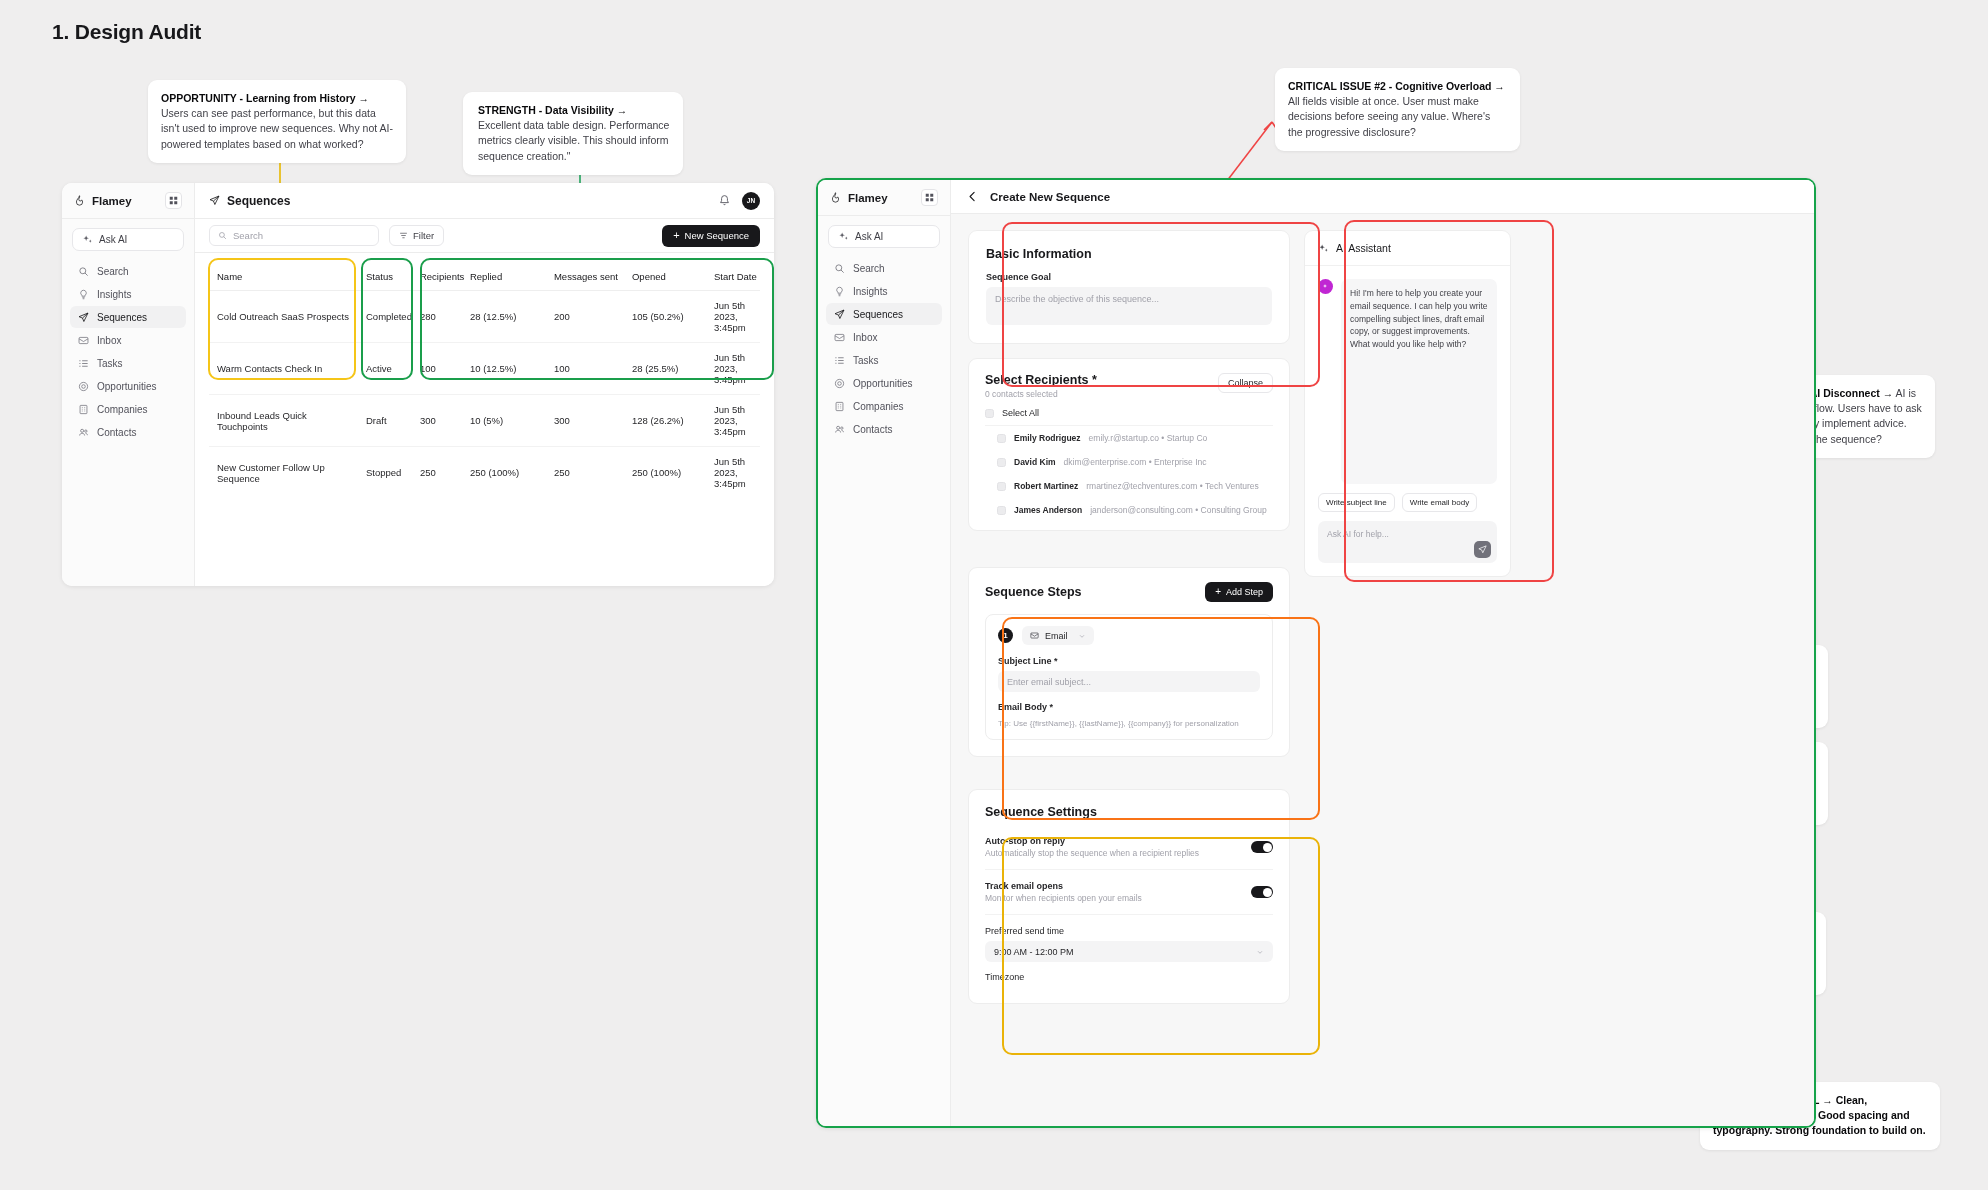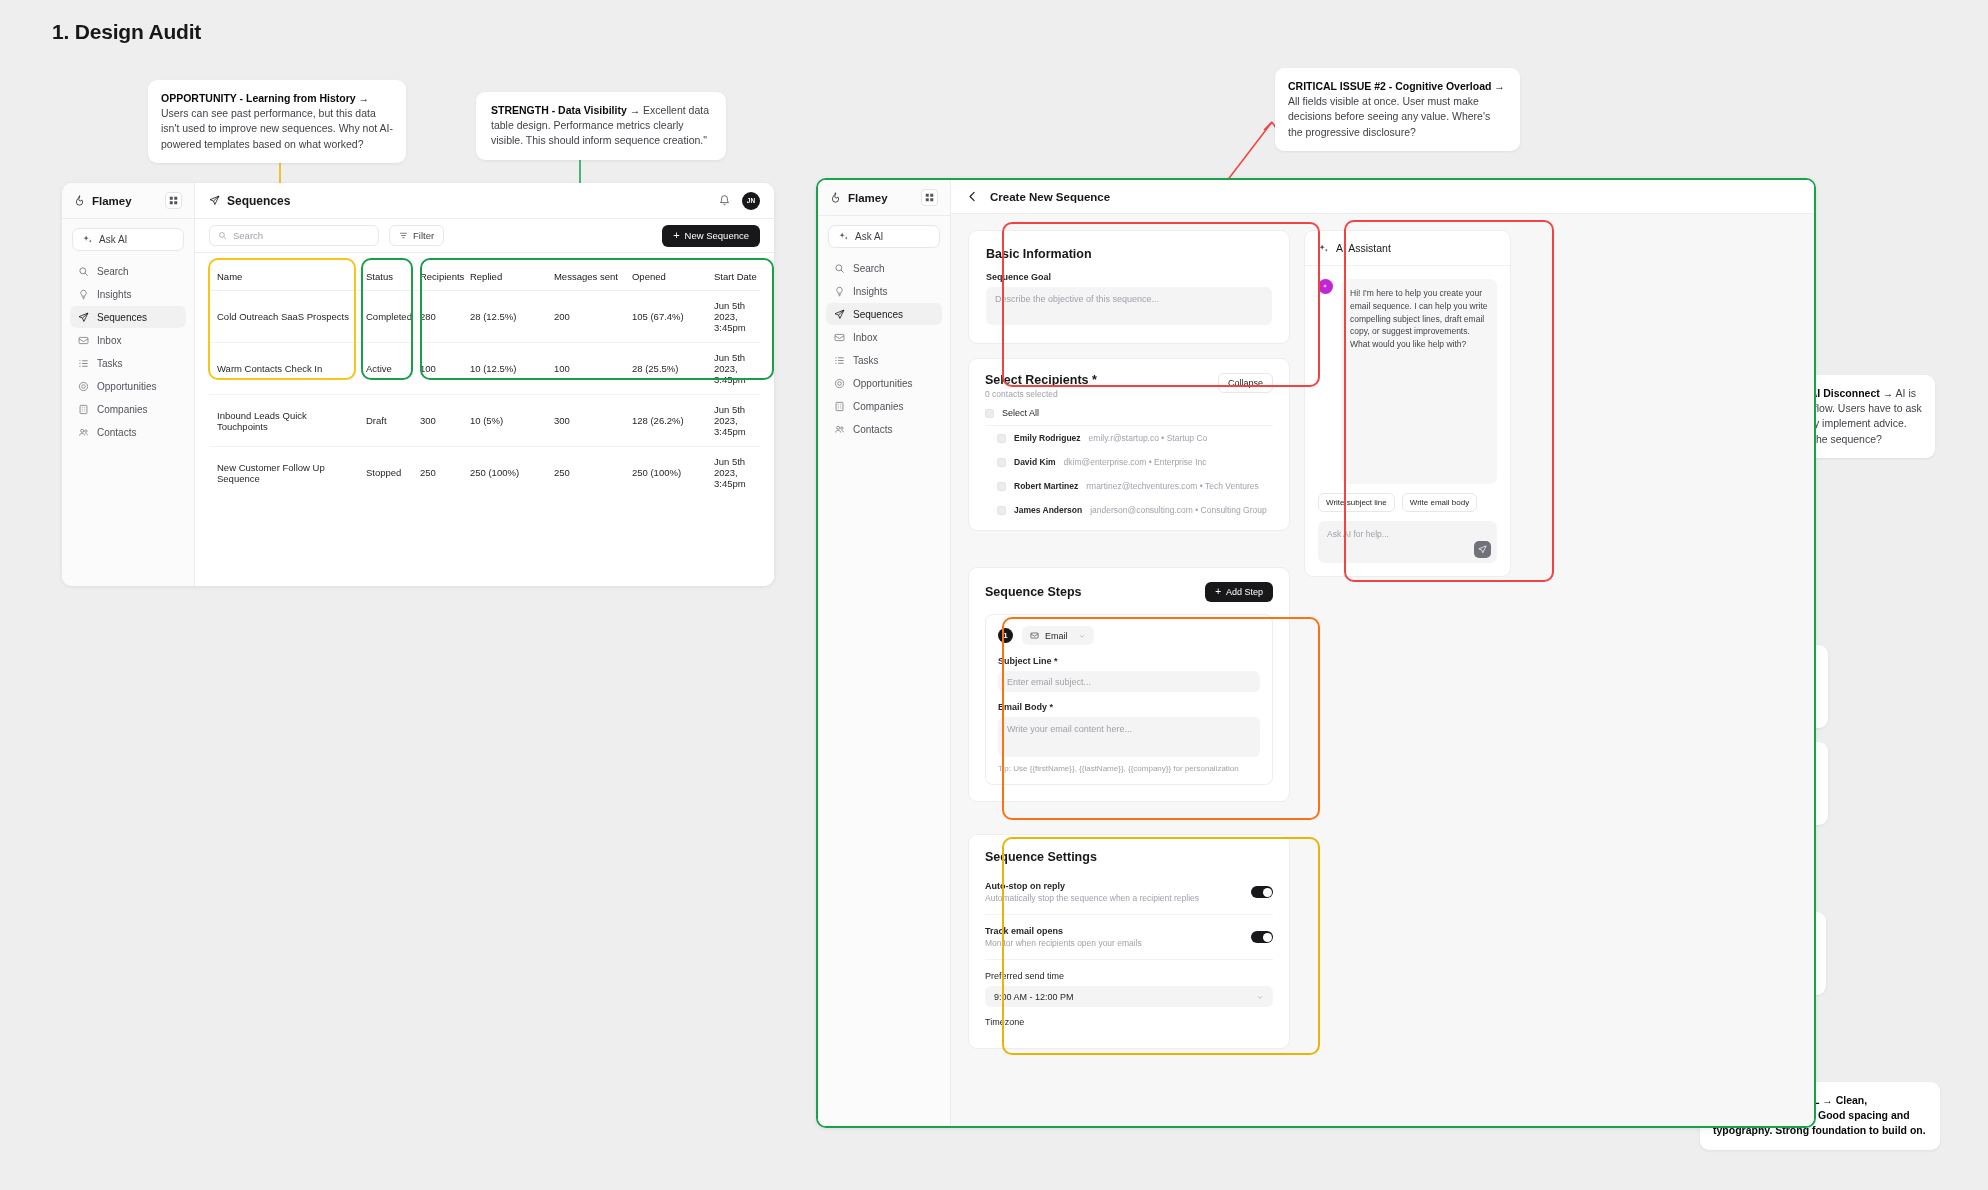--- a/index.html
+++ b/index.html
@@ -258,21 +258,21 @@
   <path d="M1560 936 L1568 940 L1560 944" stroke="#eab308" stroke-width="1.6" fill="none"></path>
 
   <path d="M1557 1105 L1692 1105" stroke="#22a45d" stroke-width="1.6" fill="none"></path>
   <path d="M1686 1101 L1694 1105 L1686 1109" stroke="#22a45d" stroke-width="1.6" fill="none"></path>
 </svg>
 
 <div class="callout" style="left:148px;top:80px;width:258px;">
   <b>OPPORTUNITY - Learning from History →</b><span> Users can see past performance, but this data isn't used to improve new sequences. Why not AI-powered templates based on what worked?</span>
 </div>
 
-<div class="callout" style="left:476px;top:92px;width:250px;padding-left:15px;">
+<div class="callout" style="left:463px;top:92px;width:220px;padding-left:15px;">
   <b>STRENGTH - Data Visibility →</b><span> Excellent data table design. Performance metrics clearly visible. This should inform sequence creation."</span>
 </div>
 
 <div class="callout" style="left:1275px;top:68px;width:245px;">
   <b>CRITICAL ISSUE #2 - Cognitive Overload →</b><span> All fields visible at once. User must make decisions before seeing any value. Where's the progressive disclosure?</span>
 </div>
 
 <div class="callout" style="left:262px;top:455px;width:250px;">
   <b>STRENGTH - Status Indicators →</b><span> Clear status system. Good use of colour (green, blue, grey, red).</span>
 </div>
@@ -426,21 +426,21 @@
           <th>Start Date</th>
         </tr>
           </thead>
         <tbody>
           <tr>
             <td style="padding-left:8px;">Cold Outreach SaaS Prospects</td>
             <td class="st-completed" style="padding-left:9px;">Completed</td>
             <td style="padding-left:8px;">280</td>
             <td>28 (12.5%)</td>
             <td>200</td>
-            <td>105 (67.4%)</td>
+            <td>105 (50.2%)</td>
             <td class="dim">Jun 5th 2023, 3:45pm</td>
           </tr>
           <tr>
             <td style="padding-left:8px;">Warm Contacts Check In</td>
             <td class="st-active" style="padding-left:9px;">Active</td>
             <td style="padding-left:8px;">100</td>
             <td>10 (12.5%)</td>
             <td>100</td>
             <td>28 (25.5%)</td>
             <td class="dim">Jun 5th 2023, 3:45pm</td>
@@ -635,23 +635,20 @@
               </div>
             </div>
             <div style="margin-top:11px;">
               <div class="fld-label">Subject Line *</div>
               <div class="fld-input">
                 <span>Enter email subject...</span>
               </div>
             </div>
             <div style="margin-top:10px;">
               <div class="fld-label">Email Body *</div>
-              <div class="fld-area" style="height:40px;">
-                <span>Write your email content here...</span>
-              </div>
               <div style="font-size:8px;color:#a1a1aa;margin-top:7px;">Tip: Use {{firstName}}, {{lastName}}, {{company}} for personalization</div>
             </div>
           </div>
         </div>
 
         <div class="card" style="padding:15px 16px 16px 16px;margin-top:18px;">
           <div class="card-title">Sequence Settings</div>
           <div class="set-row" style="margin-top:6px;border-bottom:1px solid #f2f2f2;">
             <div>
               <div class="set-name">Auto-stop on reply</div>

